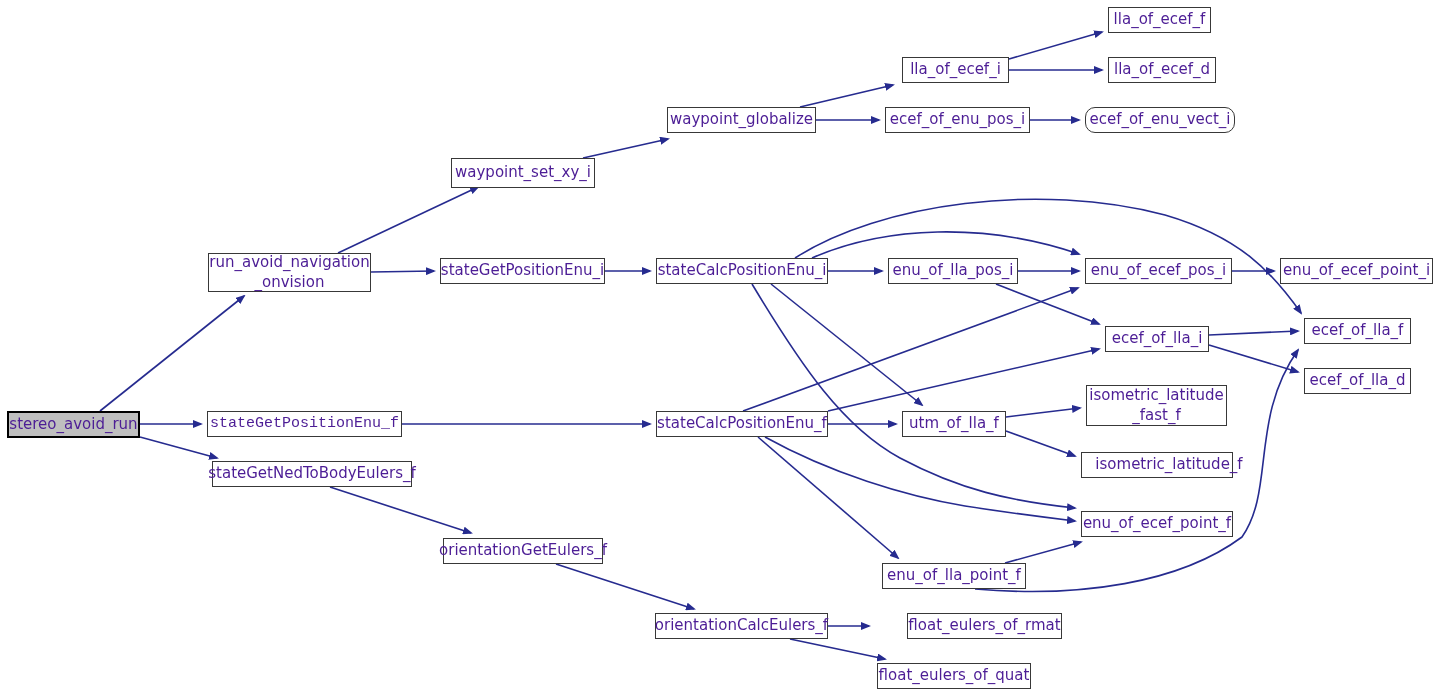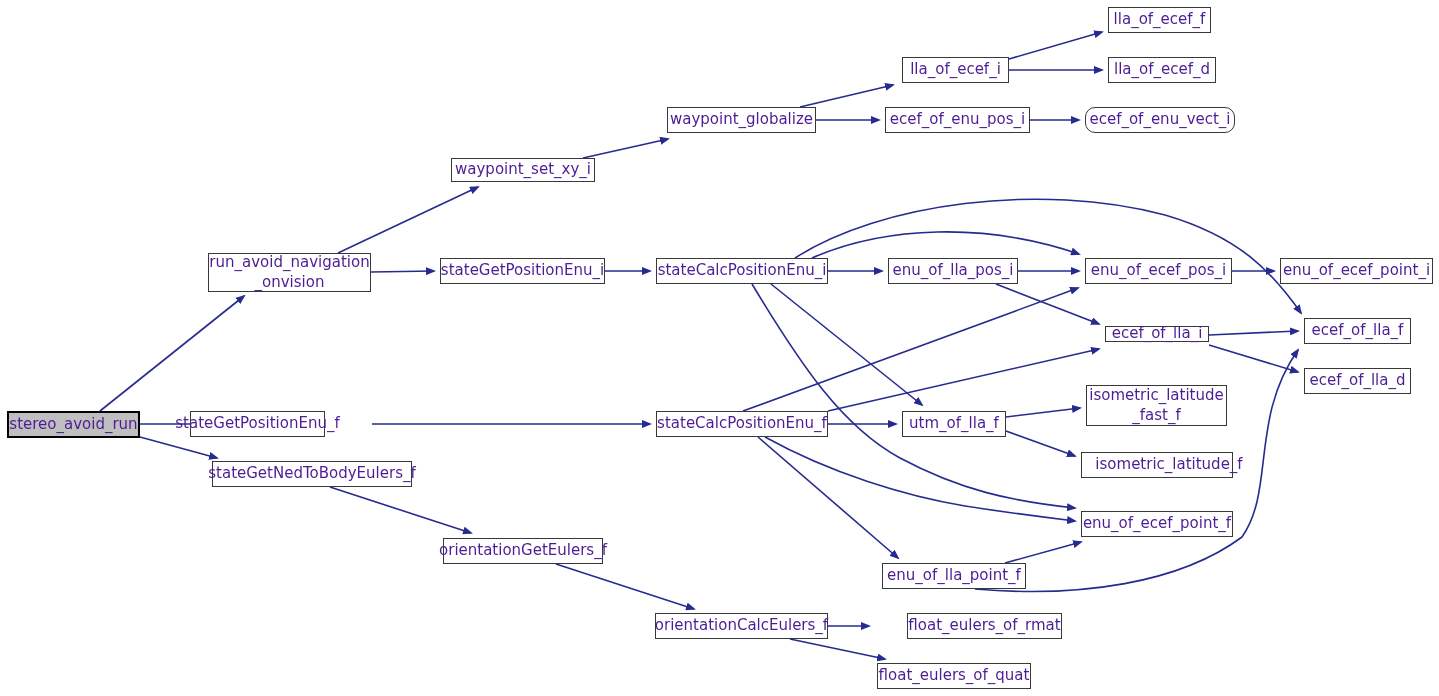--- a/index.html
+++ b/index.html
@@ -94,27 +94,27 @@
       </g>
   </svg>
 
 <div class="node highlight" title="stereo_avoid_run" style="left: 7px; top: 411px; width: 133px; height: 27px;">
       <span>stereo_avoid_run</span>
     </div>
     <div class="node" title="run_avoid_navigation_onvision" style="left: 208px; top: 253px; width: 163px; height: 39px;">
       <span>run_avoid_navigation</span>
       <span>_onvision</span>
     </div>
-    <div class="node" title="stateGetPositionEnu_f" style="left: 190px; top: 411px; width: 135px; height: 26px;">
+    <div class="node" title="stateGetPositionEnu_f" style="left: 207px; top: 411px; width: 195px; height: 26px; font-family: Liberation Mono, monospace;">
       <span>stateGetPositionEnu_f</span>
     </div>
     <div class="node" title="stateGetNedToBodyEulers_f" style="left: 206px; top: 461px; width: 200px; height: 26px; margin-left: 6px;">
       <span>stateGetNedToBodyEulers_f</span>
     </div>
-    <div class="node" title="waypoint_set_xy_i" style="left: 451px; top: 158px; width: 144px; height: 24px;">
+    <div class="node" title="waypoint_set_xy_i" style="left: 451px; top: 158px; width: 144px; height: 30px;">
       <span>waypoint_set_xy_i</span>
     </div>
     <div class="node" title="stateGetPositionEnu_i" style="left: 440px; top: 258px; width: 165px; height: 26px;">
       <span>stateGetPositionEnu_i</span>
     </div>
     <div class="node" title="orientationGetEulers_f" style="left: 443px; top: 538px; width: 160px; height: 26px;">
       <span>orientationGetEulers_f</span>
     </div>
     <div class="node" title="waypoint_globalize" style="left: 667px; top: 107px; width: 149px; height: 26px;">
       <span>waypoint_globalize</span>
@@ -154,21 +154,21 @@
     </div>
     <div class="node" title="lla_of_ecef_d" style="left: 1108px; top: 57px; width: 108px; height: 26px;">
       <span>lla_of_ecef_d</span>
     </div>
     <div class="node" title="ecef_of_enu_vect_i" style="left: 1085px; top: 107px; width: 150px; height: 26px; border-radius: 10px;">
       <span>ecef_of_enu_vect_i</span>
     </div>
     <div class="node" title="enu_of_ecef_pos_i" style="left: 1085px; top: 258px; width: 147px; height: 26px;">
       <span>enu_of_ecef_pos_i</span>
     </div>
-    <div class="node" title="ecef_of_lla_i" style="left: 1105px; top: 326px; width: 104px; height: 16px;">
+    <div class="node" title="ecef_of_lla_i" style="left: 1105px; top: 326px; width: 104px; height: 26px;">
       <span>ecef_of_lla_i</span>
     </div>
     <div class="node" title="isometric_latitude_fast_f" style="left: 1086px; top: 385px; width: 141px; height: 41px;">
       <span>isometric_latitude</span>
       <span>_fast_f</span>
     </div>
     <div class="node" title="isometric_latitude_f" style="left: 1081px; top: 452px; width: 152px; height: 26px; padding-left: 24px;">
       <span>isometric_latitude_f</span>
     </div>
     <div class="node" title="enu_of_ecef_point_f" style="left: 1081px; top: 511px; width: 152px; height: 26px;">

